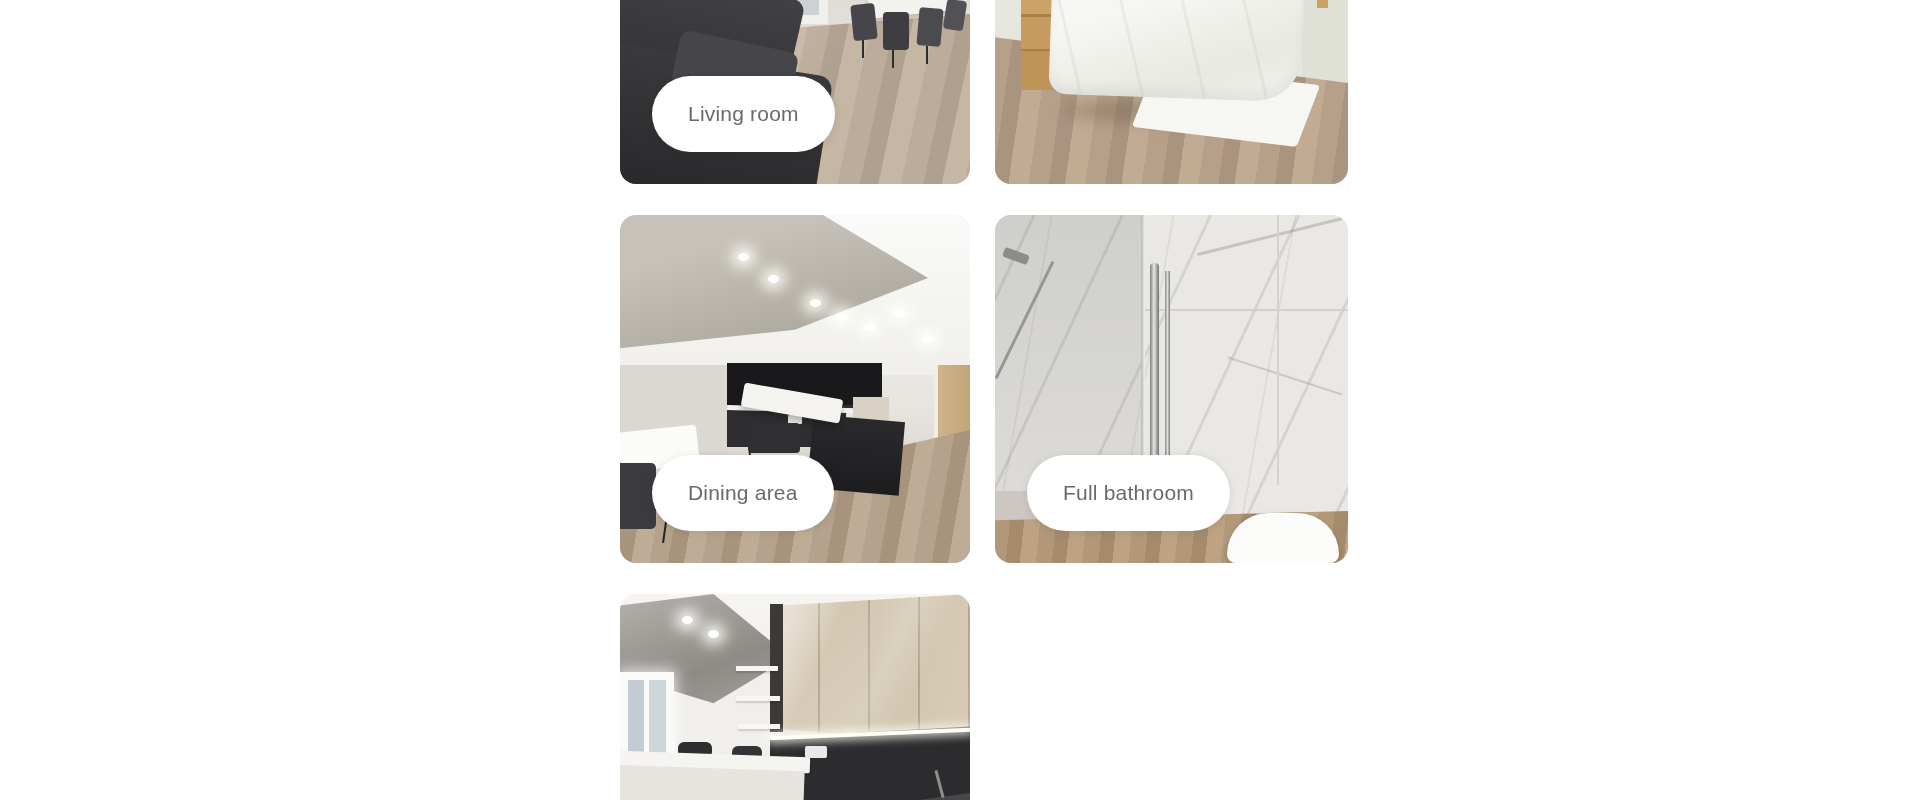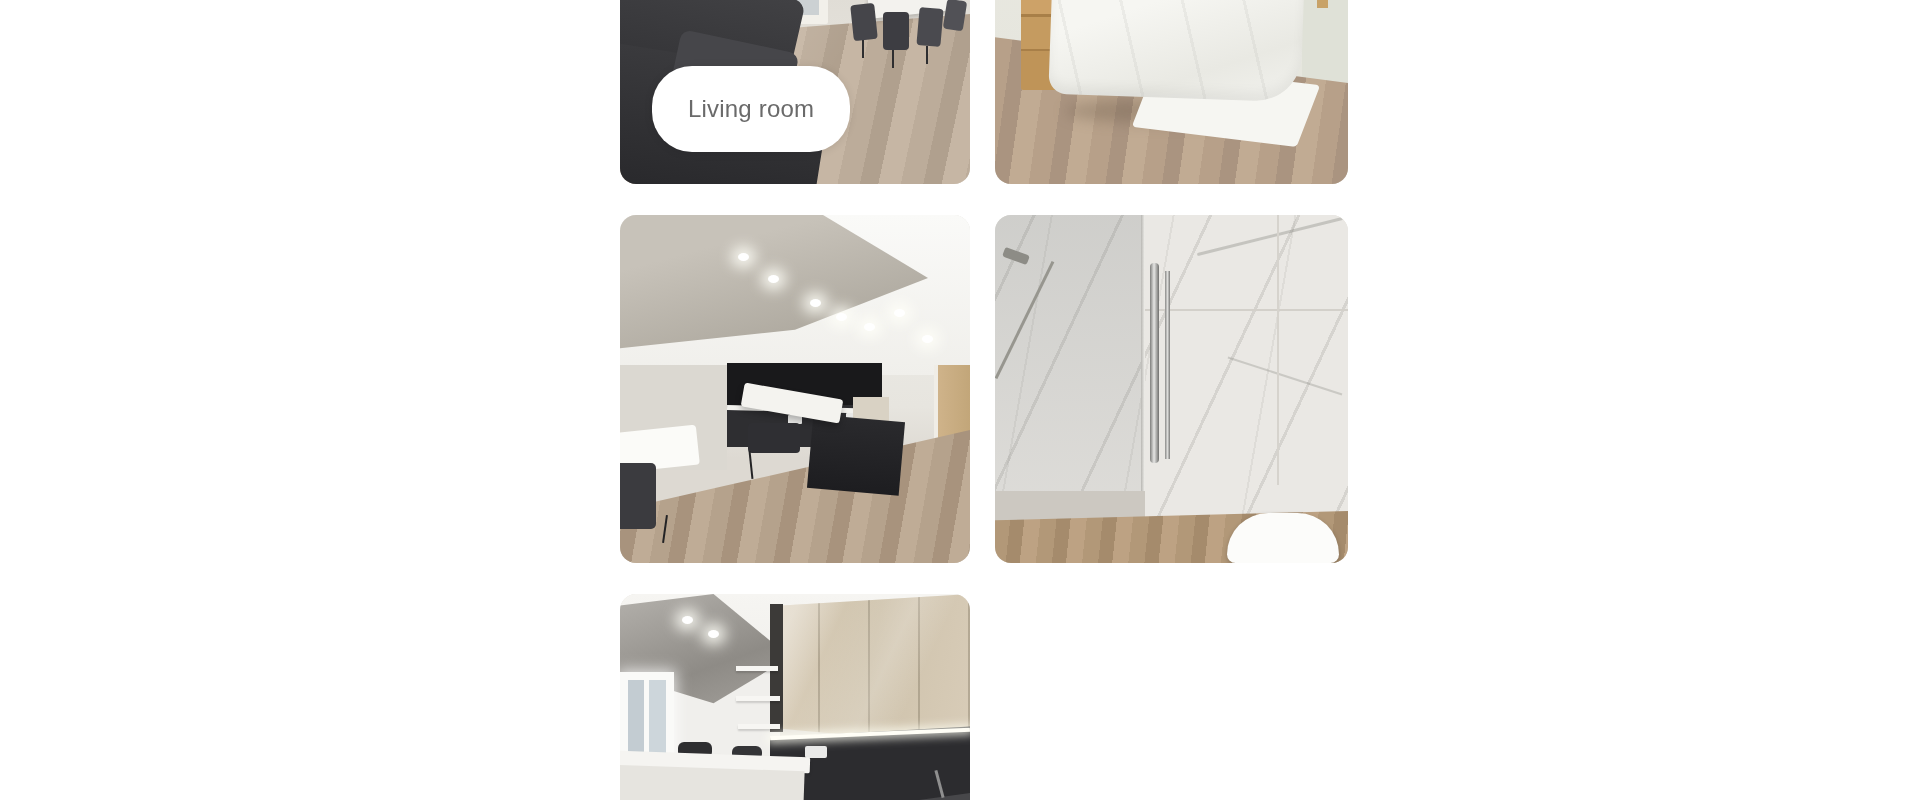--- a/index.html
+++ b/index.html
@@ -15,25 +15,25 @@
   #card-living   { left: 620px; top: -164px; width: 350px; height: 348px; }
   #card-bedroom  { left: 995px; top: -164px; width: 353px; height: 348px; }
   #card-dining   { left: 620px; top:  215px; width: 350px; height: 348px; }
   #card-bath     { left: 995px; top:  215px; width: 353px; height: 348px; }
   #card-kitchen  { left: 620px; top:  594px; width: 350px; height: 348px; }
 
   .scene { position: absolute; inset: 0; }
   .scene div { position: absolute; }
 
   .pill {
-    position: absolute; left: 32px; bottom: 32px; height: 86px;
+    position: absolute; left: 32px; bottom: 32px; height: 76px;
     display: flex; align-items: center; padding: 0 36px;
     background: #ffffff; border: none; border-radius: 40px;
     font-family: "Liberation Sans", sans-serif;
-    font-size: 24px; font-weight: 500; color: #6a6a6a; letter-spacing: .2px;
+    font-size: 21px; font-weight: 500; color: #6a6a6a; letter-spacing: .2px;
     box-shadow: 0 1px 8px rgba(0,0,0,.10);
     cursor: pointer; white-space: nowrap;
   }
 
   .dot {
     width: 11px; height: 8px; border-radius: 50%; background: #ffffff;
     box-shadow: 0 0 14px 7px rgba(255,255,248,.85);
   }
 
   
@@ -235,39 +235,41 @@
     <div class="da-door"></div>
     <div class="da-floor"></div>
     <div class="da-island"></div>
     <div class="da-barslab"></div>
     <div class="da-chairB"></div>
     <div class="da-table"></div>
     <div class="da-chairA"></div>
     <div class="da-leg da-leg1"></div>
     <div class="da-leg da-leg2"></div>
   </div>
+  <button class="pill">Dining area</button>
 </div>
 
 <div class="card" id="card-bath">
   <div class="scene">
     <div class="fb-marble"></div>
     <div class="fb-vein"></div>
     <div class="fb-vein2"></div>
     <div class="fb-seamH"></div>
     <div class="fb-seamV"></div>
     <div class="fb-shower"></div>
     <div class="fb-glass"></div>
     <div class="fb-barA"></div>
     <div class="fb-barB"></div>
     <div class="fb-hose"></div>
     <div class="fb-head"></div>
     <div class="fb-tray"></div>
     <div class="fb-floor"></div>
     <div class="fb-toilet"></div>
   </div>
+  <button class="pill">Full bathroom</button>
 </div>
 
 <div class="card" id="card-kitchen">
   <div class="scene">
     <div class="kt-ceiling"></div>
     <div class="kt-wall"></div>
     <div class="kt-soffit"></div>
     <div class="dot" style="left:62px; top:22px;"></div>
     <div class="dot" style="left:88px; top:36px;"></div>
     <div class="dot" style="left:228px; top:60px;"></div>

